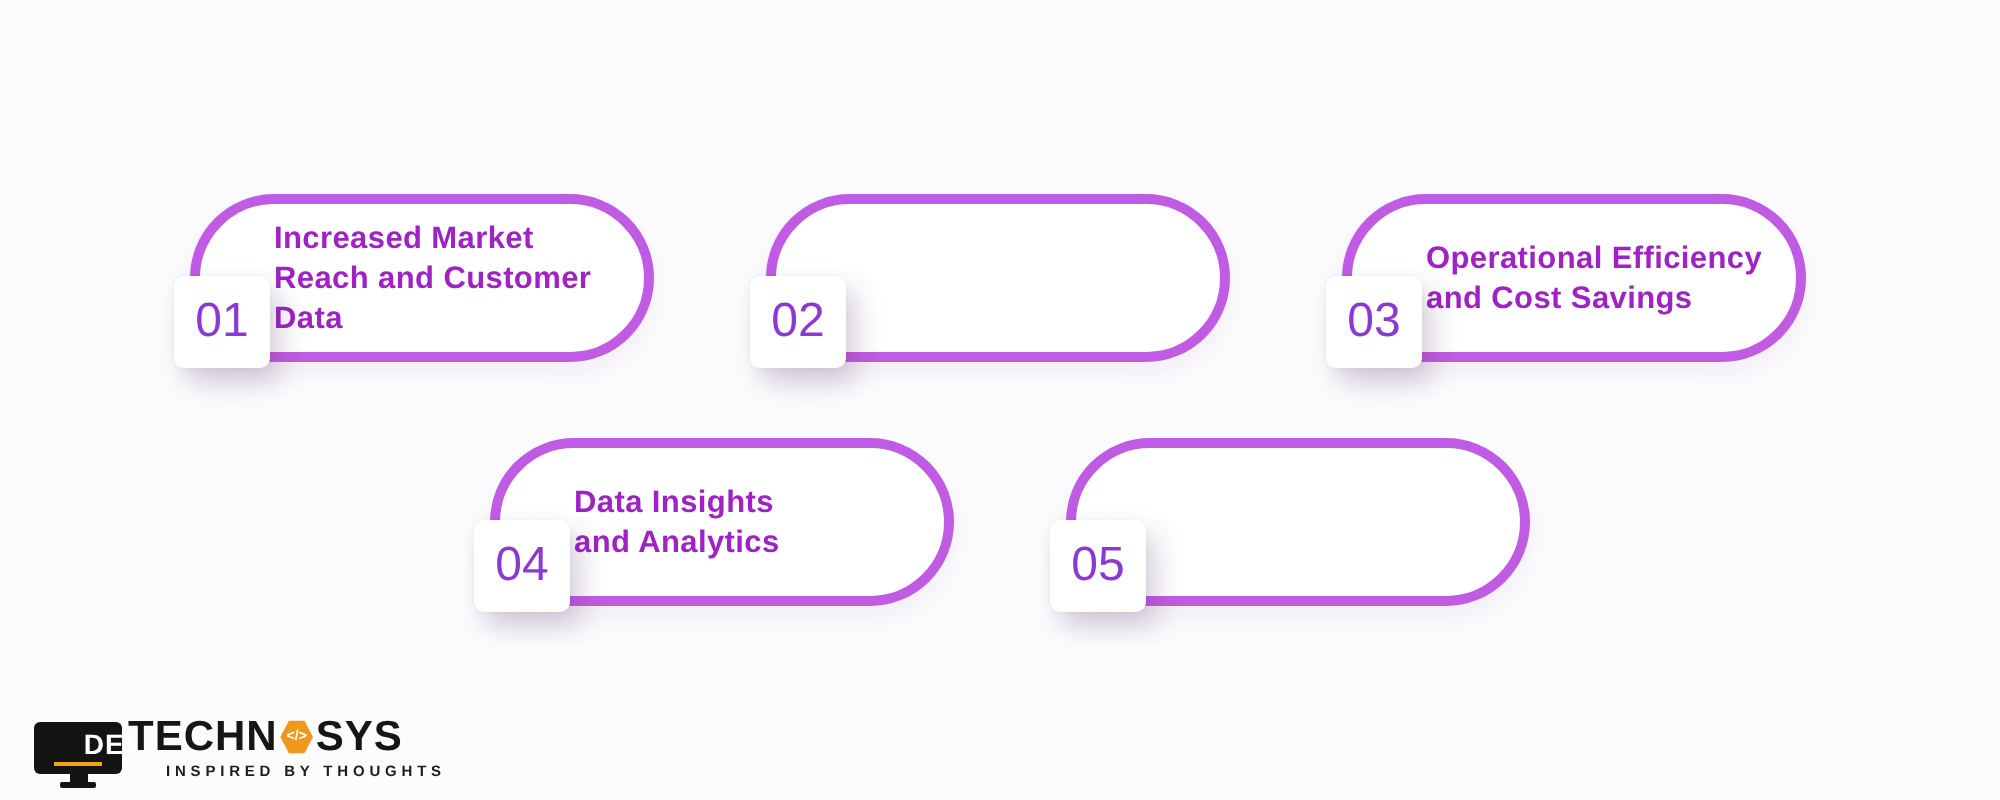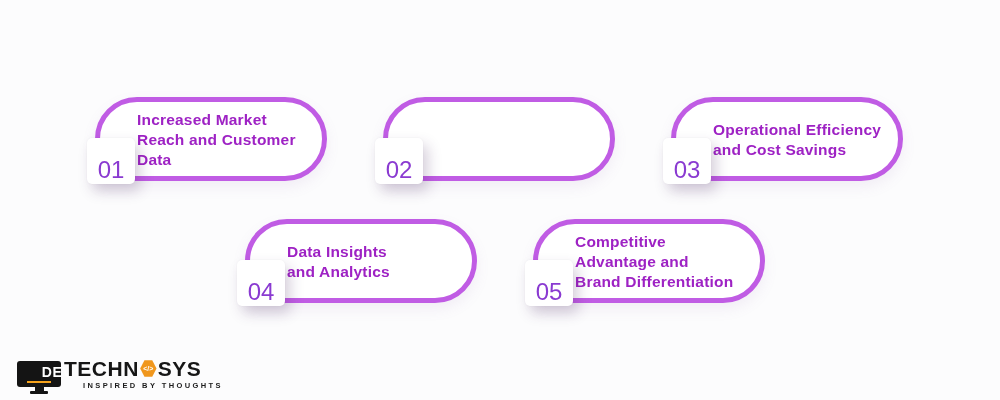--- a/index.html
+++ b/index.html
@@ -49,21 +49,21 @@
   .num-box {
     position: absolute;
     left: -13px;
     bottom: -8px;
     width: 48px;
     height: 46px;
     background: #ffffff;
     border-radius: 5px;
     box-shadow: 5px 7px 14px rgba(70, 35, 90, 0.22), 0 0 2px rgba(0,0,0,0.05);
     display: flex;
-    align-items: flex-end;
+    align-items: center;
     justify-content: center;
     font-size: 24px;
     font-weight: 400;
     color: #8a3ad1;
   }
 
   
   .logo {
     position: absolute;
     left: 17px;
@@ -186,23 +186,20 @@
       <span>04</span>
     </div>
     <div class="card-title">Data Insights
 and Analytics</div>
   </div>
 
   <div class="card card-5">
     <div class="num-box">
       <span>05</span>
     </div>
-    <div class="card-title">Competitive
-Advantage and
-Brand Differentiation</div>
   </div>
 
   <div class="logo">
     <div class="monitor-wrap">
       <div class="monitor">
         <span class="monitor-text">DEV</span>
         <span class="monitor-underline"></span>
       </div>
       <div class="monitor-neck"></div>
       <div class="monitor-base"></div>

